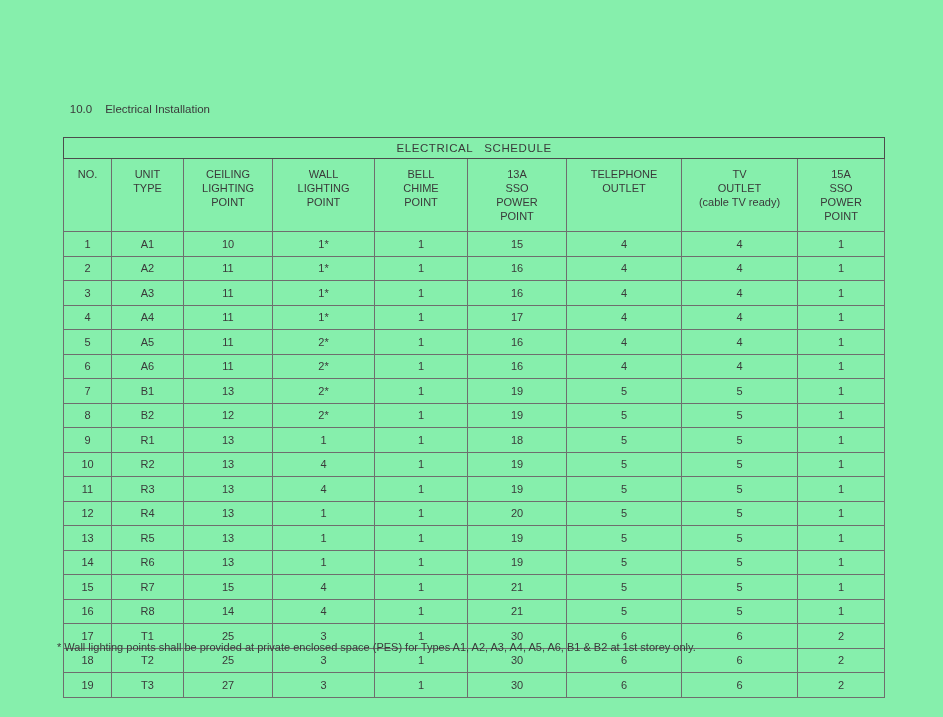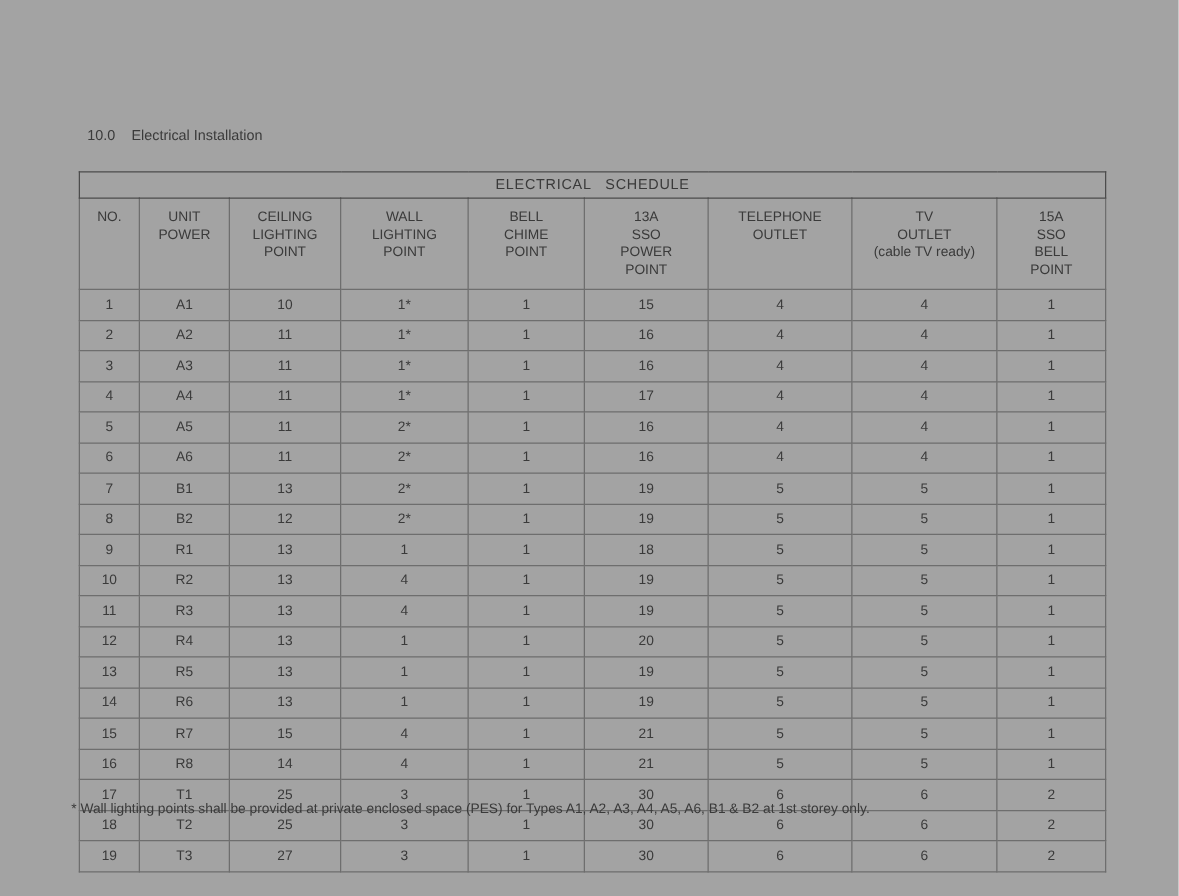--- a/index.html
+++ b/index.html
@@ -5,21 +5,21 @@
   html, body {
     margin: 0;
     padding: 0;
     background: #ffffff;
     font-family: "Liberation Sans", "DejaVu Sans", sans-serif;
   }
   .page {
     position: relative;
     width: 943px;
     height: 717px;
-    background: #a3a3a3;
+    background: #86efac;
     color: #3a3a3a;
     overflow: hidden;
   }
   .heading {
     position: absolute;
     left: 57px;
     top: 89px;
     font-size: 11.5px;
     line-height: 13.5px;
     white-space: pre;
@@ -102,42 +102,42 @@
         <col style="width: 116px;">
         <col style="width: 87px;">
       </colgroup>
     <thead>
       <tr class="title-row">
         <th colspan="9">ELECTRICAL   SCHEDULE</th>
       </tr>
       <tr class="header-row" id="header-row">
           <th>NO.</th>
           <th>UNIT
-POWER</th>
+TYPE</th>
           <th>CEILING
 LIGHTING
 POINT</th>
           <th>WALL
 LIGHTING
 POINT</th>
           <th>BELL
 CHIME
 POINT</th>
           <th>13A
 SSO
 POWER
 POINT</th>
           <th>TELEPHONE
 OUTLET</th>
           <th>TV
 OUTLET
 (cable TV ready)</th>
           <th>15A
 SSO
-BELL
+POWER
 POINT</th>
         </tr>
     </thead>
     <tbody id="table-body">
         <tr>
           <td>1</td>
           <td>A1</td>
           <td>10</td>
           <td>1*</td>
           <td>1</td>

